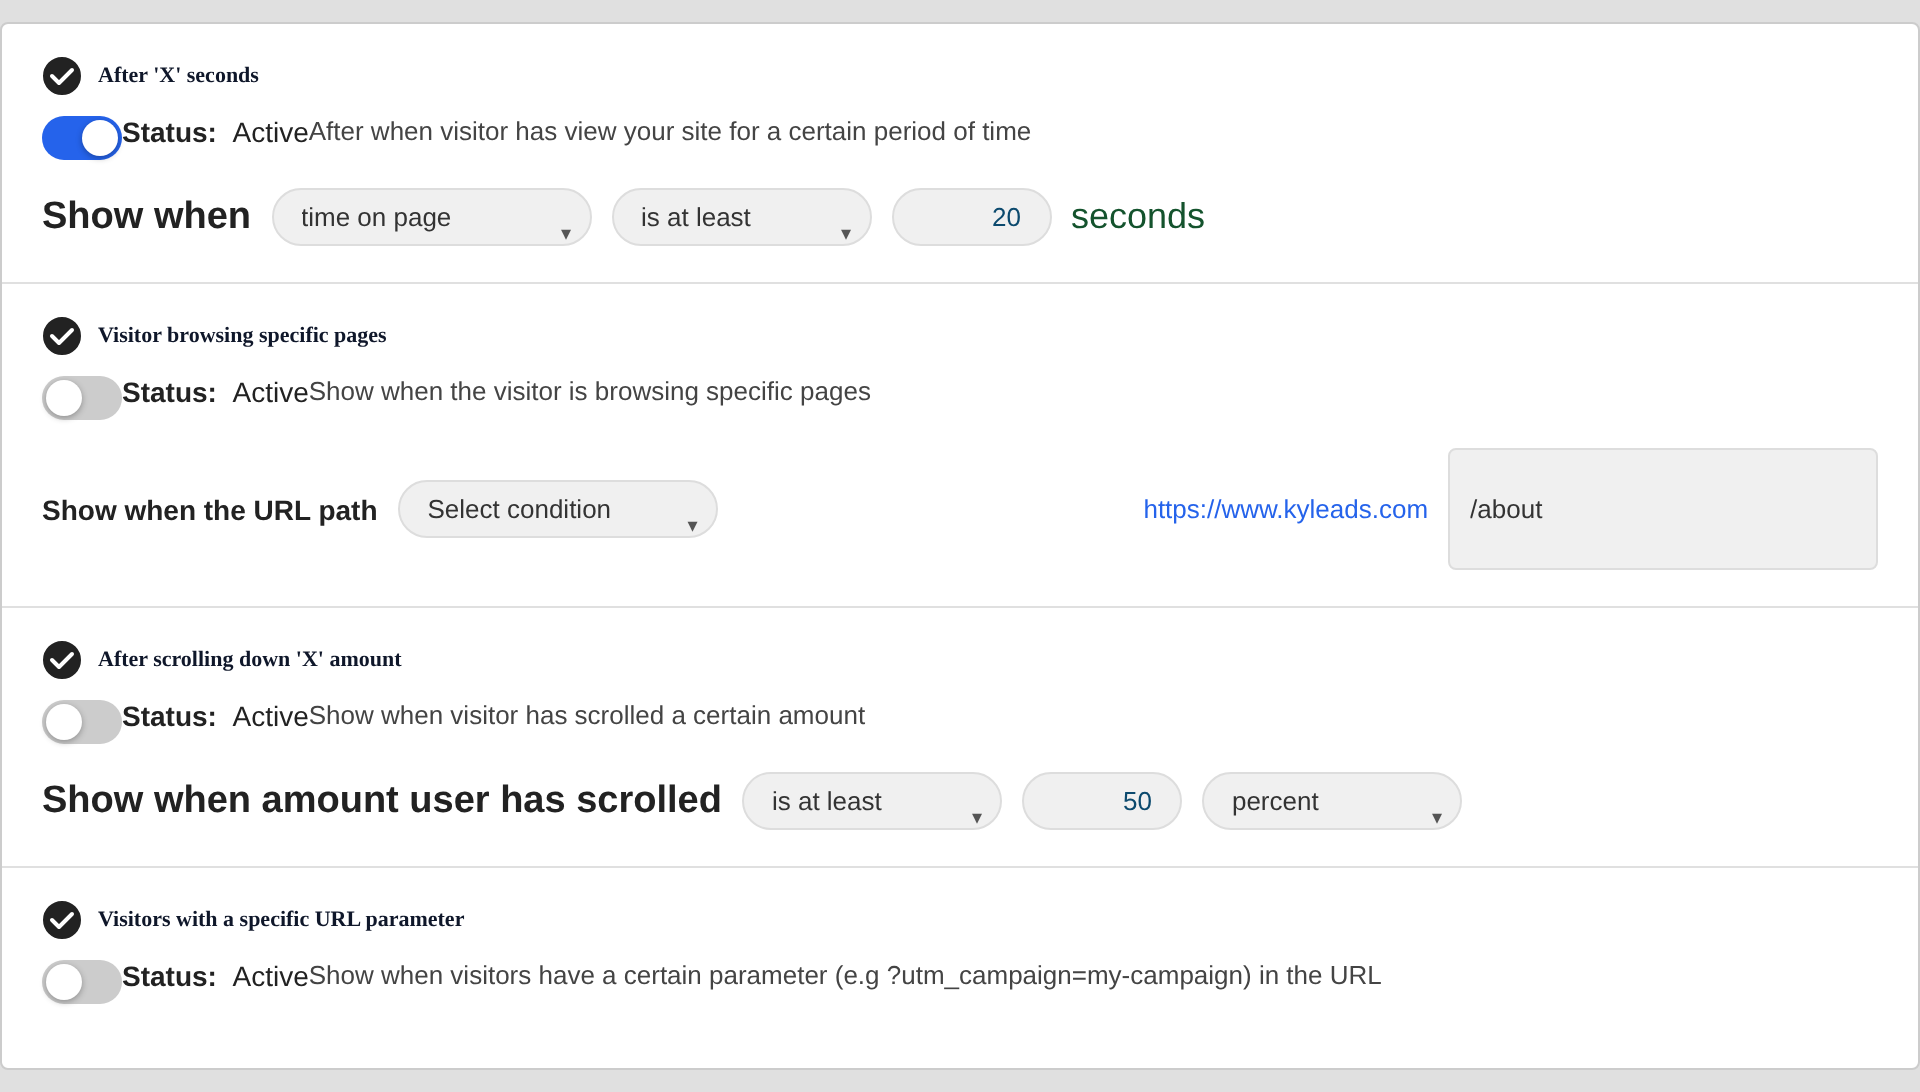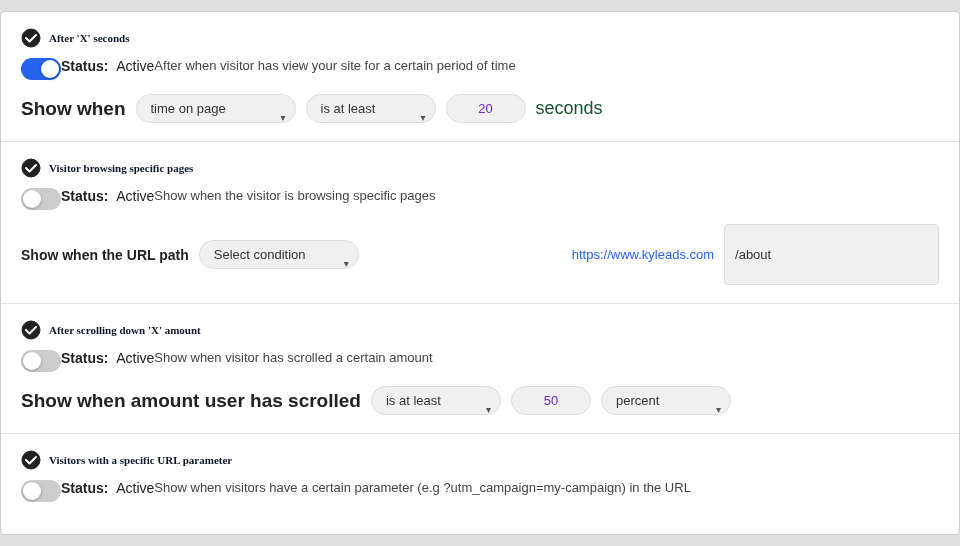--- a/index.html
+++ b/index.html
@@ -134,24 +134,24 @@
       pointer-events: none;
       color: #555;
       font-size: 10px;
     }
     .number-input {
       background: #f0f0f0;
       border: 1px solid #ddd;
       border-radius: 20px;
       padding: 6px 14px;
       font-size: 13px;
-      color: #6d28d9;
+      color: #0c4a6e;
       width: 80px;
       outline: none;
-      text-align: center;
+      text-align: right;
     }
     .units-label {
       font-size: 18px;
       color: #14532d;
       font-weight: 500;
     }
     
     .url-row {
       display: flex;
       align-items: center;

